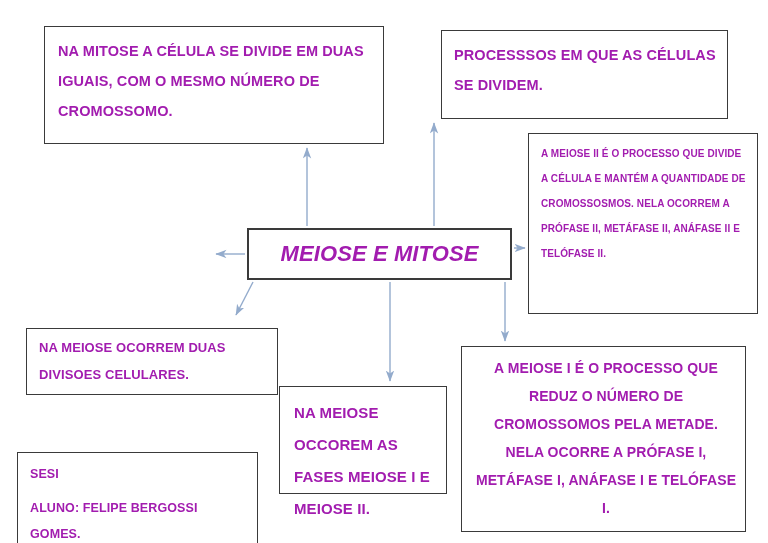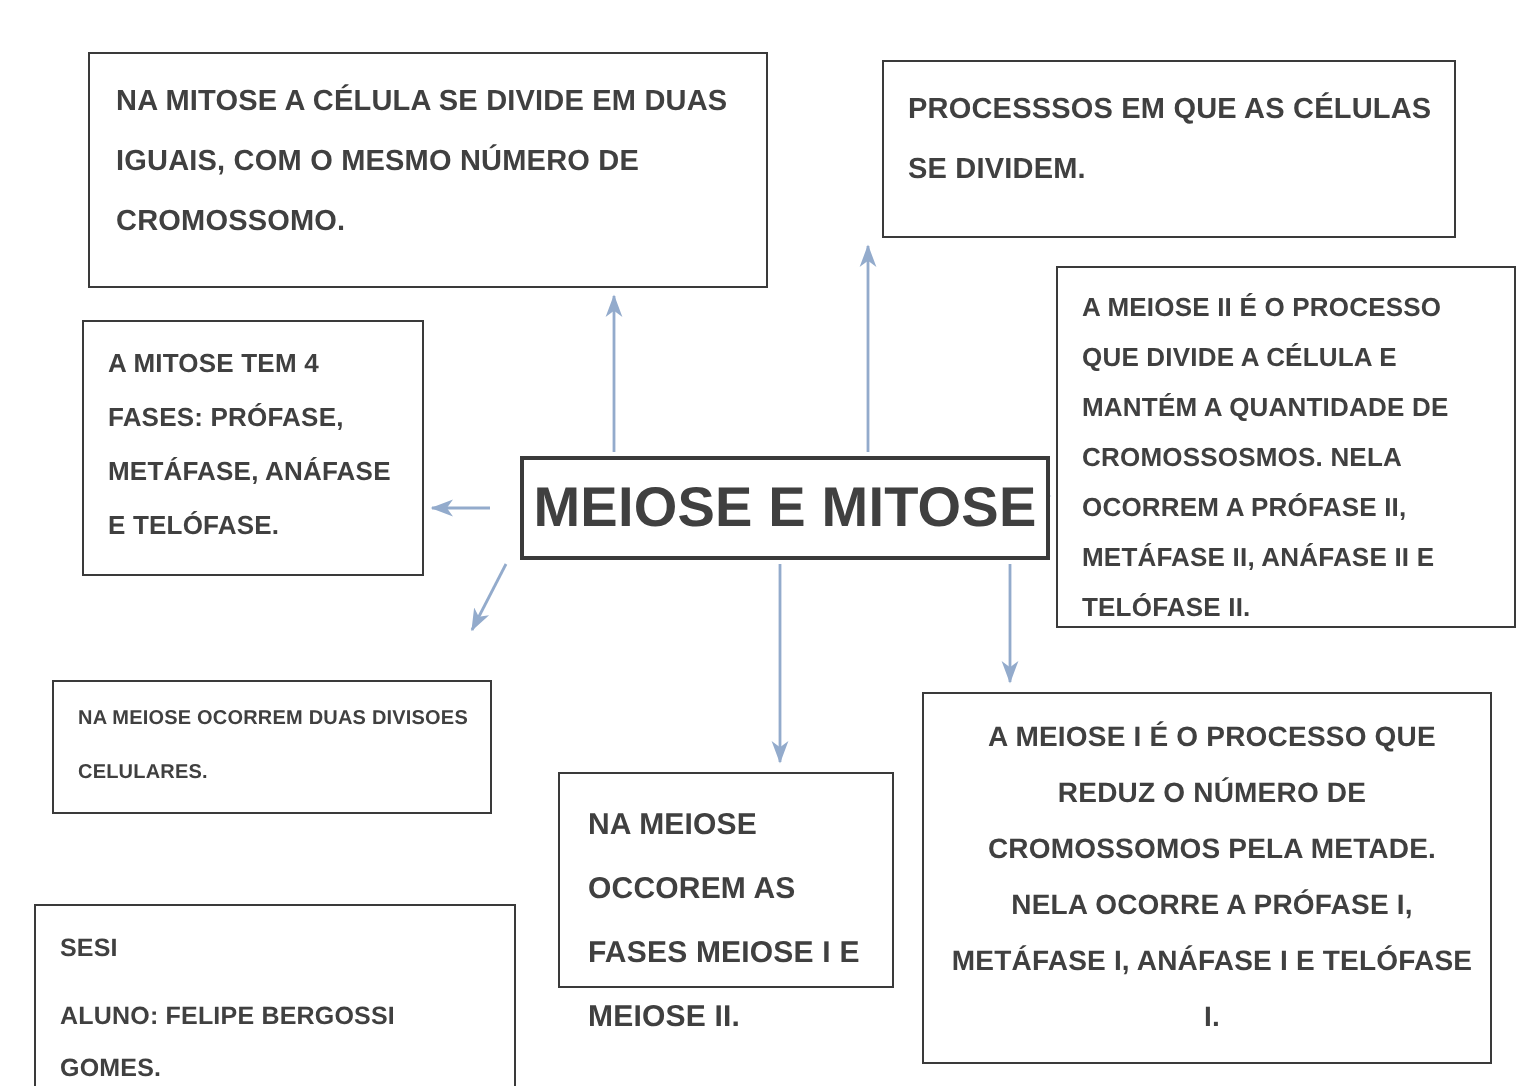--- a/index.html
+++ b/index.html
@@ -23,21 +23,21 @@
     top: 0;
     width: 768px;
     height: 543px;
     pointer-events: none;
   }
   .node {
     position: absolute;
     box-sizing: border-box;
     background: #ffffff;
     border: 1.5px solid #3a3a3a;
-    color: #404040;
+    color: #a21caf;
     font-weight: bold;
     text-transform: uppercase;
     letter-spacing: 0.1px;
     z-index: 2;
   }
   .node .txt {
     display: block;
     white-space: pre-line;
   }
 
@@ -55,37 +55,38 @@
     line-height: 30px;
     margin-left: 36px;
   }
   #node-mitose-fases {
     left: 41px;  top: 160px; width: 171px; height: 128px;
     padding: 7px 8px 0 12px;
     font-size: 13px;
     line-height: 27px;
   }
   #node-central {
-    left: 260px; top: 228px; width: 265px; height: 52px;
+    left: 247px; top: 228px; width: 265px; height: 52px;
     border-width: 2.5px;
     padding: 0;
-    font-size: 28px;
+    font-size: 22px;
     line-height: 47px;
     text-align: center;
+    font-style: italic;
   }
   #node-meiose2 {
     left: 528px; top: 133px; width: 230px; height: 181px;
     padding: 7px 8px 0 12px;
-    font-size: 13px;
+    font-size: 10px;
     line-height: 25px;
   }
   #node-divisoes {
-    left: 26px;  top: 340px; width: 220px; height: 67px;
+    left: 26px;  top: 328px; width: 252px; height: 67px;
     padding: 5px 8px 0 12px;
-    font-size: 10px;
+    font-size: 13px;
     line-height: 27px;
   }
   #node-sesi {
     left: 17px;  top: 452px; width: 241px; height: 100px;
     padding: 8px 22px 0 12px;
     font-size: 12.5px;
     line-height: 26px;
   }
   #node-sesi .gap { display: block; height: 8px; }
   #node-fases-meiose {
@@ -130,23 +131,20 @@
   </svg>
 
   <div class="node" id="node-mitose-divide">
     <span class="txt">NA MITOSE A CÉLULA SE DIVIDE EM DUAS IGUAIS, COM O MESMO NÚMERO DE CROMOSSOMO.</span>
   </div>
 
   <div class="node" id="node-processos">
     <span class="txt">PROCESSSOS EM QUE AS CÉLULAS SE DIVIDEM.</span>
   </div>
 
-  <div class="node" id="node-mitose-fases">
-    <span class="txt">A MITOSE TEM 4 FASES: PRÓFASE, METÁFASE, ANÁFASE E TELÓFASE.</span>
-  </div>
 
   <div class="node" id="node-central">
     <span class="txt">MEIOSE E MITOSE</span>
   </div>
 
   <div class="node" id="node-meiose2">
     <span class="txt">A MEIOSE II É O PROCESSO QUE DIVIDE A CÉLULA E MANTÉM A QUANTIDADE DE CROMOSSOSMOS. NELA OCORREM A PRÓFASE II, METÁFASE II, ANÁFASE II E TELÓFASE II.</span>
   </div>
 
   <div class="node" id="node-divisoes">

